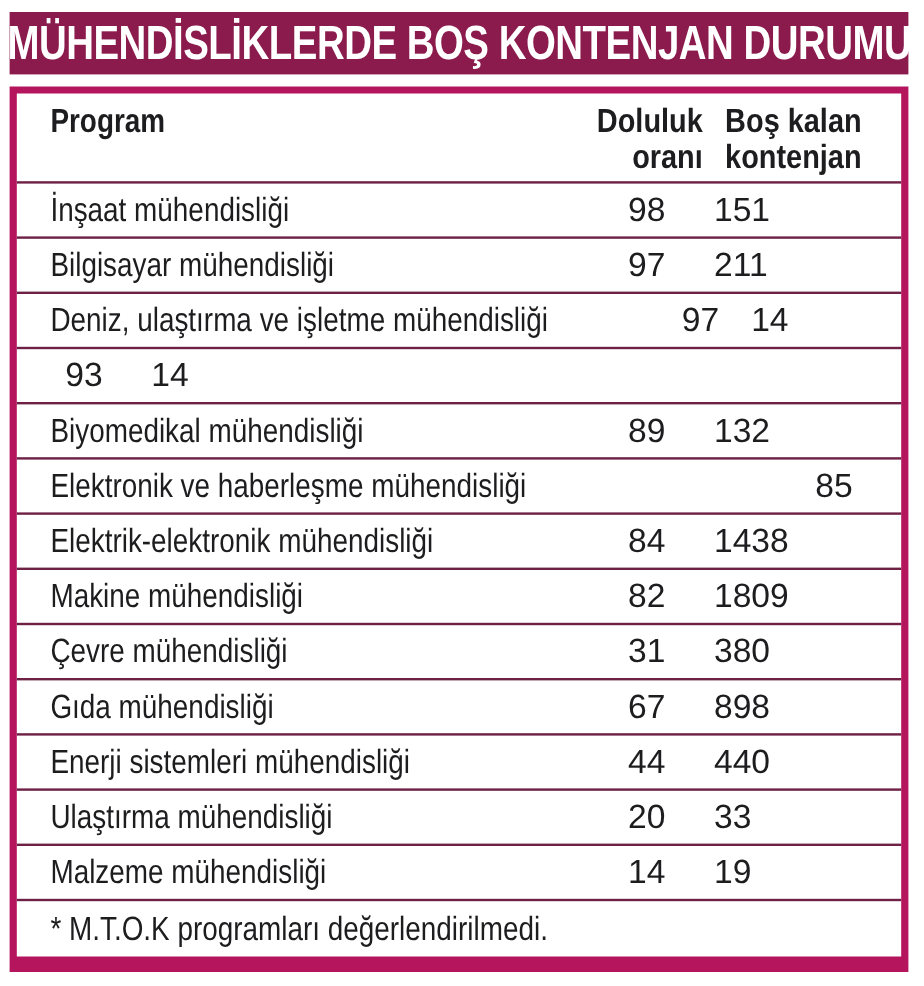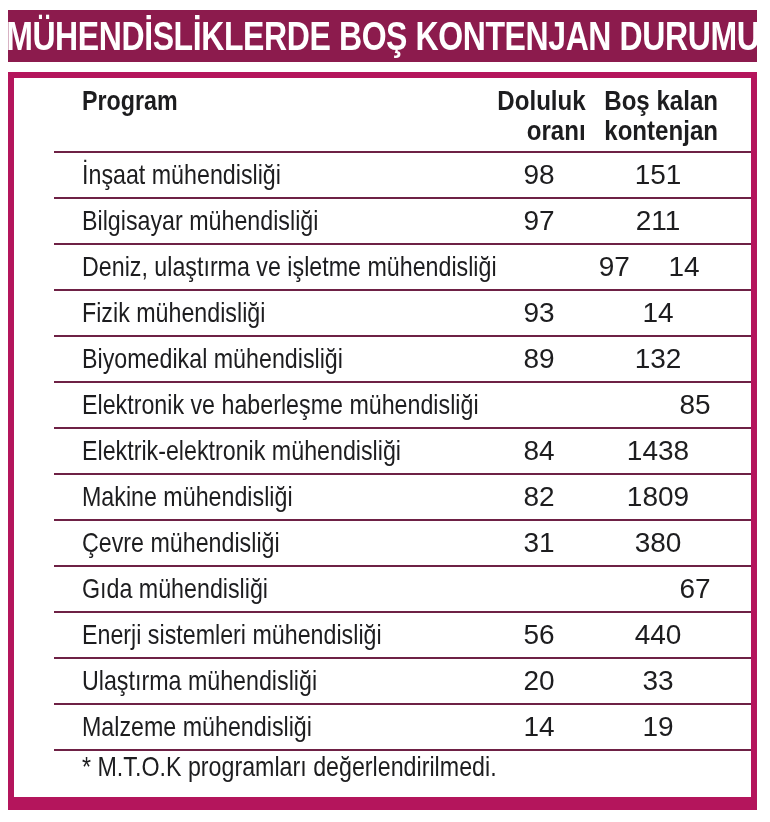--- a/index.html
+++ b/index.html
@@ -31,47 +31,46 @@
     transform:scaleX(0.80);transform-origin:center center;
     letter-spacing:-0.5px;
   }
 
   
   .table{
     position:absolute;left:8px;top:72px;width:749px;
     border:6px solid var(--table-border);
     border-bottom-width:13px;
     background:#ffffff;
-    padding-left:40px;
   }
 
   .header-row{
     display:flex;align-items:flex-start;
     padding:8px 0 6px 0;
     font-weight:700;font-size:28px;line-height:1.06;
   }
   .program-col{flex:1;padding-left:28px;text-align:left;white-space:nowrap;}
   .col2{width:112px;text-align:center;}
-  .col3{width:156px;text-align:center;padding-right:30px;}
+  .col3{width:156px;padding-right:30px;}
   .header-row .col2{text-align:right;padding-right:16px;}
 
   .row{
     display:flex;align-items:center;height:46px;
     border-top:2px solid var(--row-separator);
     font-size:28px;
   }
   .num{font-size:28px;}
 
   .condense-l{display:inline-block;transform:scaleX(0.83);transform-origin:left center;white-space:nowrap;}
   .condense-r{display:inline-block;transform:scaleX(0.86);transform-origin:right center;white-space:nowrap;}
   .condense-c{display:inline-block;transform:scaleX(0.86);transform-origin:center center;white-space:nowrap;}
 
   .footnote{
     border-top:2px solid var(--row-separator);
-    height:48px;display:flex;
+    height:48px;display:flex;align-items:center;
     padding-left:28px;font-size:28px;
   }
 </style>
 </head>
 <body>
 
 <div class="canvas">
 
   <div class="title-bar">
     <span class="title-text">MÜHENDİSLİKLERDE BOŞ KONTENJAN DURUMU</span>
@@ -116,23 +115,20 @@
 
       <div class="row">
         <div class="program-col">
           <span class="condense-l program-text">Deniz, ulaştırma ve işletme mühendisliği</span>
         </div>
         <div class="col2 num occupancy-cell">97</div>
         <div class="col3 num vacancy-cell">14</div>
       </div>
 
       <div class="row">
-        <div class="program-col">
-          <span class="condense-l program-text">Fizik mühendisliği</span>
-        </div>
         <div class="col2 num occupancy-cell">93</div>
         <div class="col3 num vacancy-cell">14</div>
       </div>
 
       <div class="row">
         <div class="program-col">
           <span class="condense-l program-text">Biyomedikal mühendisliği</span>
         </div>
         <div class="col2 num occupancy-cell">89</div>
         <div class="col3 num vacancy-cell">132</div>
@@ -167,27 +163,28 @@
         </div>
         <div class="col2 num occupancy-cell">31</div>
         <div class="col3 num vacancy-cell">380</div>
       </div>
 
       <div class="row">
         <div class="program-col">
           <span class="condense-l program-text">Gıda mühendisliği</span>
         </div>
         <div class="col2 num occupancy-cell">67</div>
+        <div class="col3 num vacancy-cell">898</div>
       </div>
 
       <div class="row">
         <div class="program-col">
           <span class="condense-l program-text">Enerji sistemleri mühendisliği</span>
         </div>
-        <div class="col2 num occupancy-cell">56</div>
+        <div class="col2 num occupancy-cell">44</div>
         <div class="col3 num vacancy-cell">440</div>
       </div>
 
       <div class="row">
         <div class="program-col">
           <span class="condense-l program-text">Ulaştırma mühendisliği</span>
         </div>
         <div class="col2 num occupancy-cell">20</div>
         <div class="col3 num vacancy-cell">33</div>
       </div>

